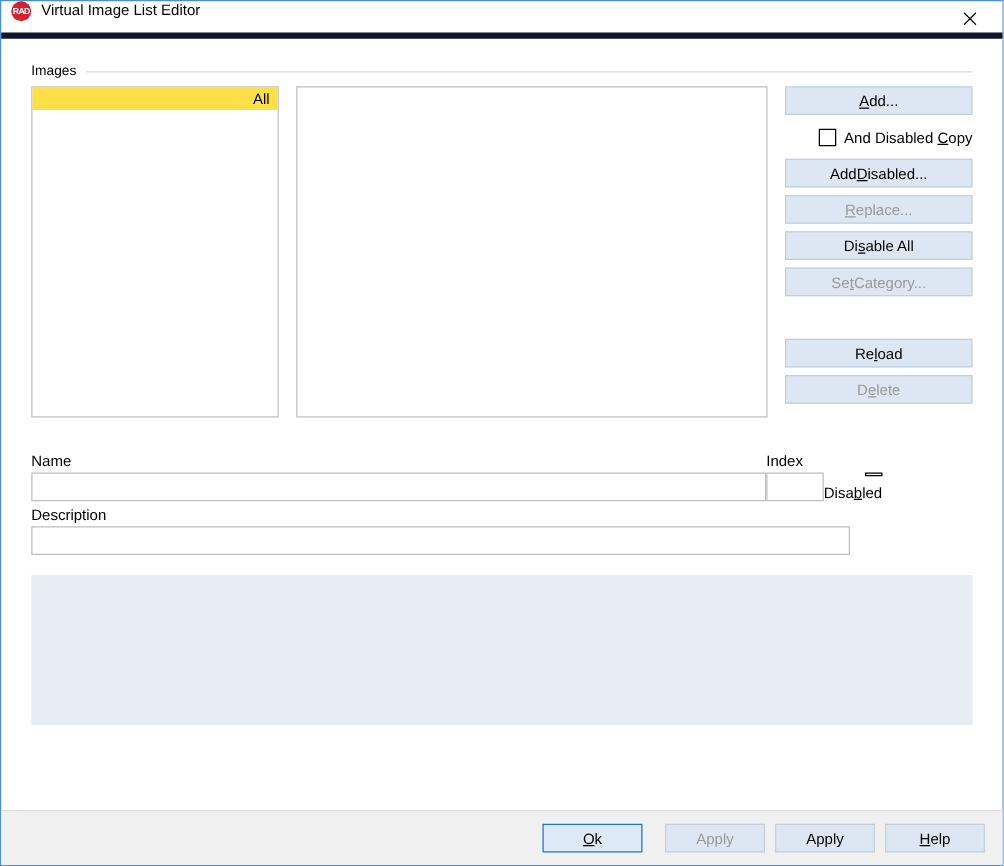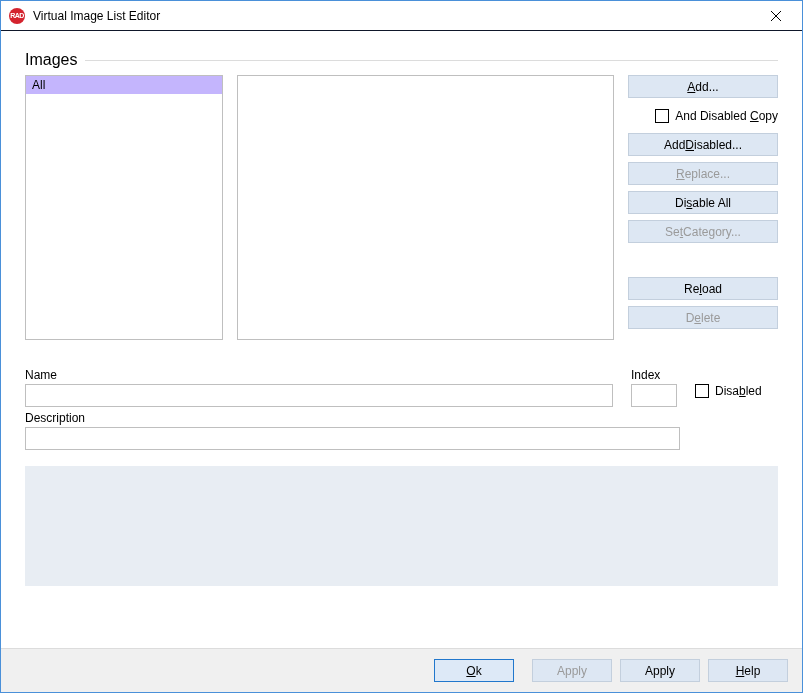--- a/index.html
+++ b/index.html
@@ -17,23 +17,22 @@
     width: 803px;
     height: 693px;
     border: 1px solid #4a90d9;
     background: #fff;
     display: flex;
     flex-direction: column;
   }
   .titlebar {
     height: 30px;
     display: flex;
-    align-items: center;
     padding: 0 6px 0 8px;
-    border-bottom: 1px solid #0f172a;
+    border-bottom: 5px solid #0f172a;
   }
   .titlebar .icon {
     width: 16px; height: 16px;
     background: #d4232e;
     border-radius: 50%;
     display:flex; align-items:center; justify-content:center;
     color:#fff; font-size:7px; font-weight:bold;
     letter-spacing:-0.5px;
   }
   .titlebar .title {
@@ -52,42 +51,43 @@
     flex:1;
     padding: 20px 24px 0 24px;
     display:flex;
     flex-direction: column;
   }
   .group-header {
     display:flex; align-items:center;
     margin-bottom: 6px;
   }
   .group-header .label {
-    font-size: 16px;
+    font-size: 11px;
     color:#000;
     margin-right: 8px;
   }
   .group-header .line {
     flex:1; height:1px; background:#dcdcdc;
   }
   .images-row {
     display:flex;
     gap: 14px;
   }
   .listbox {
     width: 198px;
     height: 265px;
     border: 1px solid #bfbfbf;
     background:#fff;
   }
   .listbox .item {
     padding: 2px 6px;
   }
   .listbox .item.selected {
-    background:#c4b5fd;
+    background:#fde047;
+    text-align:right;
   }
   .preview {
     width: 378px;
     height: 265px;
     border:1px solid #bfbfbf;
     background:#fff;
   }
   .button-col {
     flex:1;
     display:flex;
@@ -117,24 +117,24 @@
     gap:6px;
   }
   .chk {
     width:14px; height:14px;
     border:1.5px solid #000;
     background:#fff;
   }
   .gap { height: 22px; }
   .selected-section { margin-top: 24px; }
   .field-label { font-size:12px; margin-top:4px; margin-bottom:2px; }
-  .row2 { display:flex; gap:18px; align-items:flex-end; }
+  .row2 { display:flex; align-items:flex-end; }
   .name-block { flex:0 0 588px; }
   .index-block { width:46px; }
-  .disabled-block { display:flex; align-items:flex-start; gap:6px; height:23px; }
+  .disabled-block { display:flex; align-items:flex-end; gap:6px; height:23px;flex-direction:column; }
   input[type=text].tf {
     width:100%; height:23px;
     border:1px solid #bfbfbf;
     padding:0 4px;
     font-family:inherit; font-size:12px;
     background:#fff;
   }
   .index-block input[type=text].tf { width:46px; }
   .desc-block { margin-top:4px; width:655px; }
   .big-placeholder {

